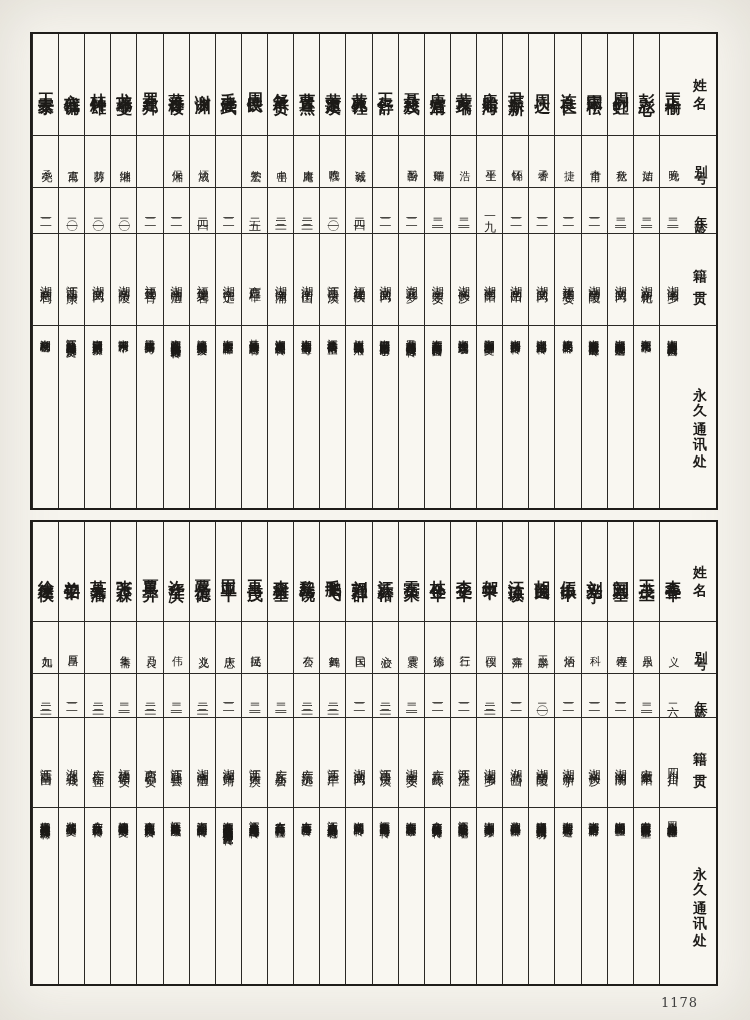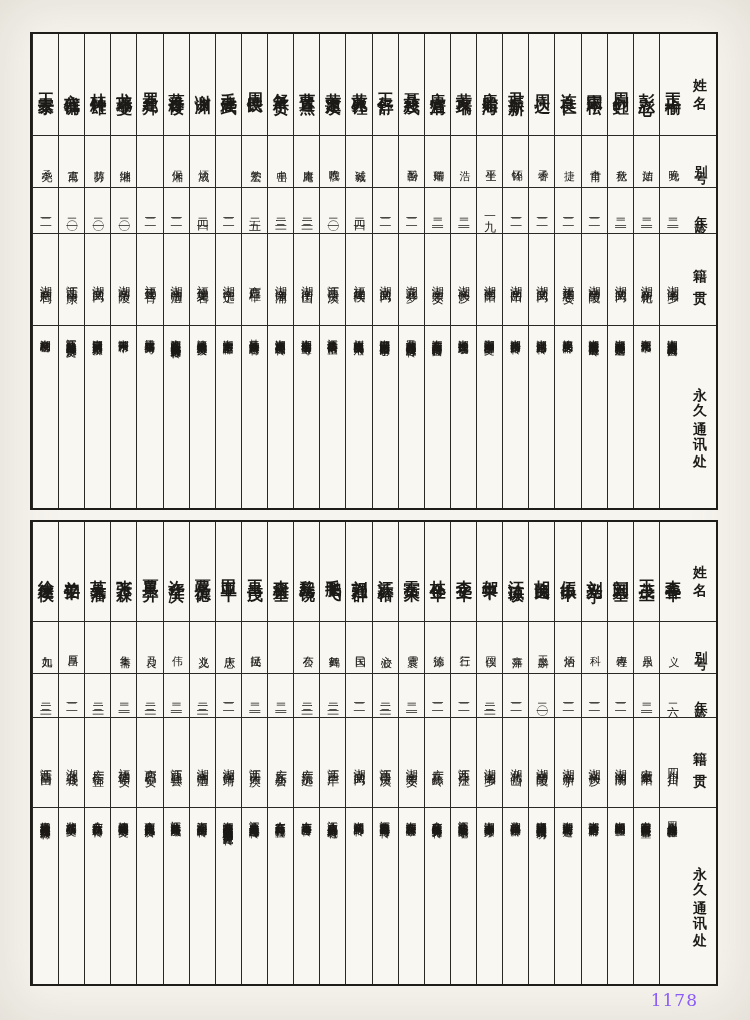--- a/index.html
+++ b/index.html
@@ -66,21 +66,21 @@
   .header-col .cell > span{font-weight:bold;font-size:14px;}
   .header-col .c-name > span{letter-spacing:18px;}
   .header-col .c-alias > span{font-size:13px;letter-spacing:7px;}
   .header-col .c-age > span{font-size:13px;letter-spacing:5px;}
   .header-col .c-origin > span{letter-spacing:22px;}
   .header-col .c-addr{align-items:center;padding-top:0;}
   .header-col .c-addr > span{font-size:14px;line-height:1;letter-spacing:17px;max-height:100%;}
 
   .page-number{
     position:absolute;right:52px;bottom:10px;
-    font-size:17px;letter-spacing:1px;color:#8b5cf6;
+    font-size:13px;letter-spacing:1px;color:#404040;
   }
 </style>
 </head>
 <body>
 
 <div class="paper">
   <div class="vtable" id="table-top">
       <div class="vcol header-col">
         <div class="cell c-name">
           <span>姓名</span>

